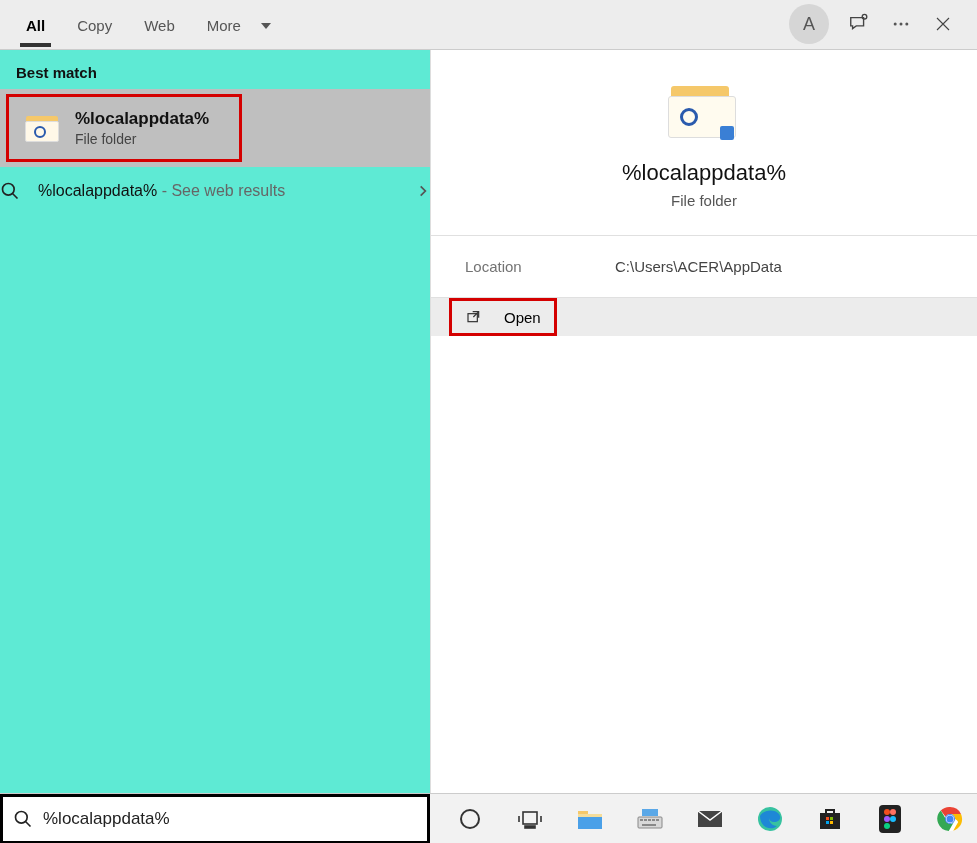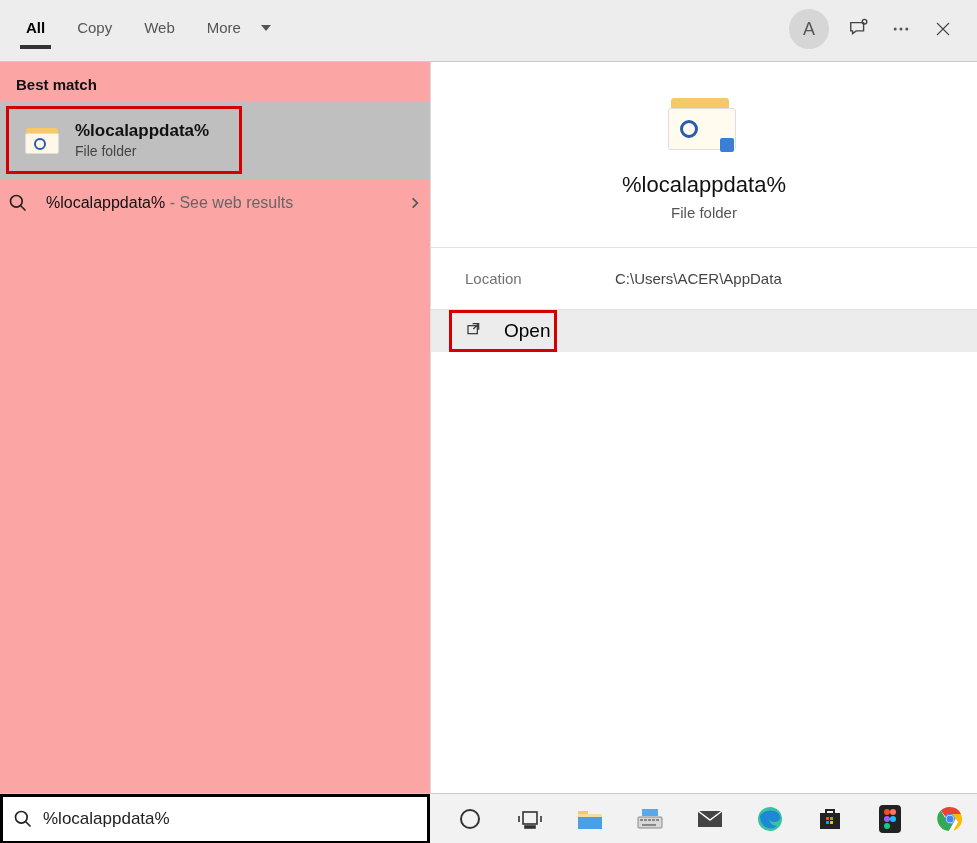--- a/index.html
+++ b/index.html
@@ -1,45 +1,45 @@
 <!DOCTYPE html>
 <html><head>
   <meta charset="utf-8">
   <style>
     * { margin: 0; padding: 0; box-sizing: border-box; font-family: "Segoe UI", Arial, sans-serif; }
     body { width: 977px; height: 843px; background: #ededed; overflow: hidden; position: relative; }
 
     
-    .top-tabs { height: 62px; display: flex; align-items: flex-end; padding: 12px 10px; border-bottom: 1px solid #ccc; }
+    .top-tabs { height: 50px; display: flex; align-items: flex-start; padding: 4px 10px; border-bottom: 1px solid #ccc; }
     .tab-item { padding: 13px 16px; font-size: 15px; color: #555; cursor: pointer; position: relative; }
     .tab-item.active { color: #000; font-weight: 600; }
     .tab-item.active::after { content: ""; position: absolute; bottom: 0; left: 10px; right: 10px; height: 4px; background: #333; }
     .tab-more { display: flex; align-items: center; gap: 20px; }
     .spacer { flex: 1; }
     .top-icons { display: flex; align-items: center; gap: 18px; padding-right: 12px; }
     .avatar-circle { width: 40px; height: 40px; border-radius: 50%; background: #d6d6d6; display: flex; align-items: center; justify-content: center; font-size: 18px; color: #555; }
     .top-icon-btn { width: 24px; height: 24px; display: flex; align-items: center; justify-content: center; color: #444; cursor: pointer; }
 
     
     .content { display: flex; height: calc(100% - 50px - 50px); }
-    .left-pane { width: 430px; background: #fca5a5; overflow: hidden; }
+    .left-pane { width: 430px; background: #5eead4; overflow: hidden; }
     .right-pane { flex: 1; background: #fff; border-left: 1px solid #ddd; overflow: hidden; }
 
     
     .section-header { padding: 14px 16px 8px; font-size: 15px; font-weight: 600; color: #111; }
     .best-match-item { display: flex; align-items: center; padding: 12px 16px; background: #bfbfbf; border: 3px solid #d40000; gap: 14px; width: 236px; margin-left: 6px; }
     .folder-icon-sm { width: 36px; height: 36px; position: relative; }
     .folder-icon-sm .fback { position: absolute; left: 1px; top: 6px; width: 32px; height: 24px; background: #f5c86a; border-radius: 2px; }
     .folder-icon-sm .ffront { position: absolute; left: 0; top: 11px; width: 34px; height: 21px; background: #fff8e8; border: 1px solid #ddd; border-radius: 2px; }
     .folder-icon-sm .gear { position: absolute; left: 9px; top: 16px; width: 12px; height: 12px; border: 2px solid #2a5aad; border-radius: 50%; }
     .bm-text .bm-title { font-size: 17px; font-weight: 600; color: #111; }
     .bm-text .bm-sub { font-size: 14px; color: #444; margin-top: 2px; }
     .best-match-bg { background: #bfbfbf; margin: 0; height: 78px; display: flex; align-items: center; }
 
-    .web-row { display: flex; align-items: center; padding: 14px 8px; gap: 18px; cursor: pointer; }
+    .web-row { display: flex; align-items: center; padding: 14px 0; gap: 18px; cursor: pointer; }
     .web-row .sicon { width: 20px; height: 20px; }
     .web-row .wr-text { font-size: 16px; color: #111; flex: 1; }
     .web-row .wr-text .gr { color: #666; }
     .chev { color: #555; font-size: 18px; }
 
     .photos-header { padding: 14px 16px; font-size: 15px; font-weight: 600; color: #111; }
 
     
     .detail-top { display: flex; flex-direction: column; align-items: center; padding: 30px 20px 26px; border-bottom: 1px solid #e0e0e0; }
     .folder-icon-lg { width: 72px; height: 62px; position: relative; margin-bottom: 18px; }
@@ -47,21 +47,21 @@
     .folder-icon-lg .ffront { position: absolute; left: 0; top: 16px; width: 68px; height: 42px; background: #fffbef; border: 1px solid #ddd; border-radius: 3px; }
     .folder-icon-lg .gear { position: absolute; left: 12px; top: 28px; width: 18px; height: 18px; border: 3px solid #2a5aad; border-radius: 50%; }
     .folder-icon-lg .vscorner { position:absolute; right: 6px; bottom: 2px; width: 14px; height: 14px; background: #3a7fd5; border-radius: 2px; }
     .detail-title { font-size: 22px; color: #111; margin-bottom: 6px; }
     .detail-sub { font-size: 15px; color: #555; }
 
     .detail-row { display: flex; padding: 22px 34px; border-bottom: 1px solid #e0e0e0; gap: 60px; font-size: 15px; }
     .detail-row .lbl { color: #737373; width: 90px; }
     .detail-row .val { color: #444; cursor: pointer; }
 
-    .action-item { display: flex; align-items: flex-start; gap: 22px; padding: 11px 34px; font-size: 19px; cursor: pointer; }
+    .action-item { display: flex; align-items: center; gap: 22px; padding: 11px 34px; font-size: 15px; cursor: pointer; }
     .action-item.highlight { background: #ececec; border: 3px solid #d40000; width: 108px; margin-left: 18px; padding: 7px 14px; }
     .action-item.highlight-wrapper { background: #ececec; padding: 0; }
     .act-icon { width: 18px; height: 18px; display: flex; align-items: center; justify-content: center; color: #333; }
 
     
     .taskbar { position: absolute; bottom: 0; left: 0; right: 0; height: 50px; background: #f2f2f2; display: flex; align-items: center; border-top: 1px solid #ccc; }
     .search-box { width: 430px; height: 50px; border: 3px solid #000; background: #fff; display: flex; align-items: center; padding: 0 10px; gap: 10px; }
     .search-box .sicon { width: 20px; height: 20px; }
     .search-box input { border: none; outline: none; font-size: 17px; flex: 1; color: #222; }
     .search-wrap { position: relative; width: 430px; height: 50px; }

